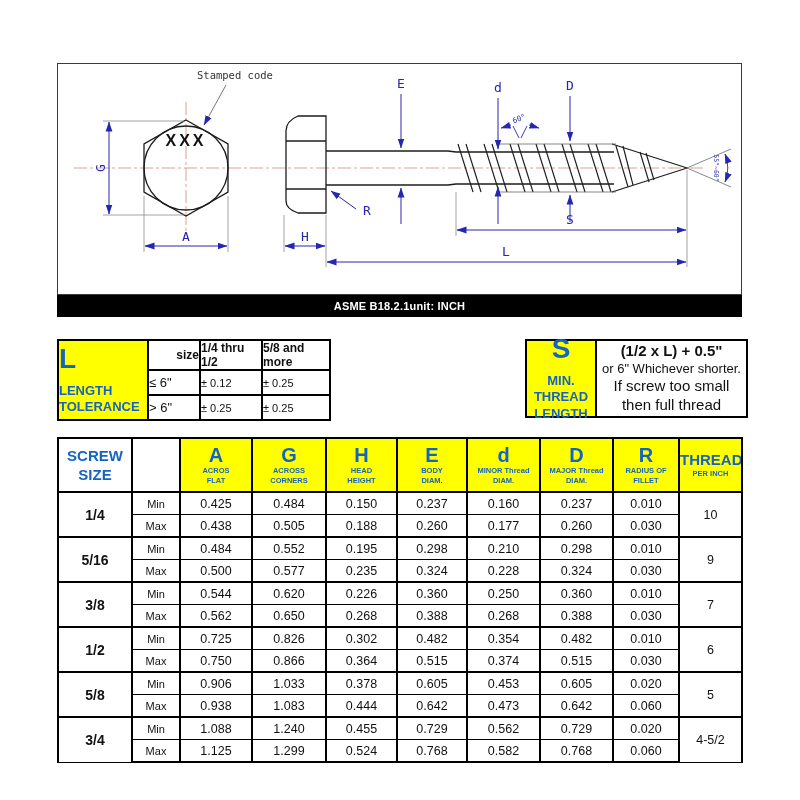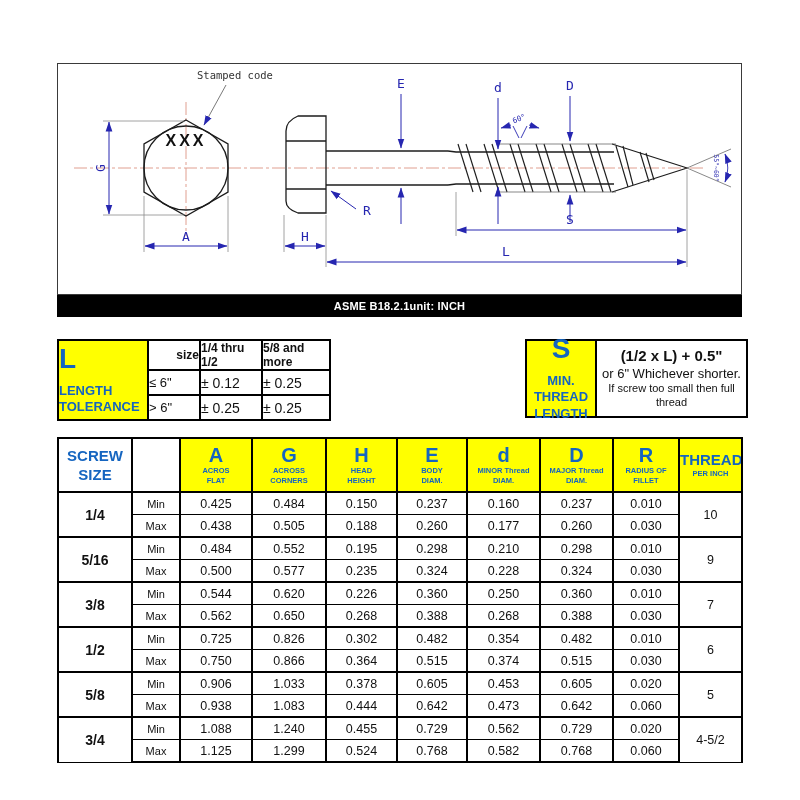--- a/index.html
+++ b/index.html
@@ -17,31 +17,31 @@
   
   table{border-collapse:collapse;}
   .tol{position:absolute;left:57px;top:339px;table-layout:fixed;background:#fff;}
   .tol td{border:2px solid #000;text-align:left;vertical-align:middle;padding:0;}
   .keycell{background:#ffff00;}
   .keycell .kletter{font-size:28px;font-weight:bold;color:#1565c0;line-height:1.0;}
   .keycell .kcap{font-size:13px;font-weight:bold;color:#1565c0;line-height:1.25;margin-top:10px;}
   .tol .hsize{font-weight:bold;font-size:12px;text-align:right;}
   .tol .hcol{font-weight:bold;font-size:12px;}
   .tol .cond{font-size:13px;}
-  .tol .val{font-size:14px;border-radius:9px;}
+  .tol .val{font-size:11px;border-radius:9px;}
 
   .sbox{position:absolute;left:525px;top:339px;width:219px;height:75px;border:2px solid #000;
         display:flex;background:#fff;box-sizing:content-box;}
   .sbox .skey{width:68px;border-right:2px solid #000;background:#ffff00;display:flex;
               flex-direction:column;align-items:center;justify-content:center;text-align:center;}
   .sbox .scontent{flex:1;display:flex;flex-direction:column;align-items:center;justify-content:center;
                   text-align:center;line-height:1.25;}
   .sbox .f1{font-size:15px;font-weight:bold;}
   .sbox .f2{font-size:13px;}
-  .sbox .f3{font-size:11px;}
+  .sbox .f3{font-size:15px;}
 
   
   .spec{position:absolute;left:57px;top:437px;width:656px;table-layout:fixed;background:#fff;}
   .spec th,.spec td{border:2px solid #000;text-align:center;vertical-align:middle;padding:0;overflow:hidden;}
   .spec thead th{height:52px;}
   .spec tbody td{height:21px;}
   .spec .corner{color:#1565c0;font-size:15px;font-weight:bold;line-height:1.3;background:#fff;}
   .spec .ycol{background:#ffff00;}
   .spec .letter{font-size:20px;font-weight:bold;color:#1565c0;line-height:1.05;}
   .spec .sub{font-size:7.5px;font-weight:bold;color:#1565c0;line-height:1.3;}

